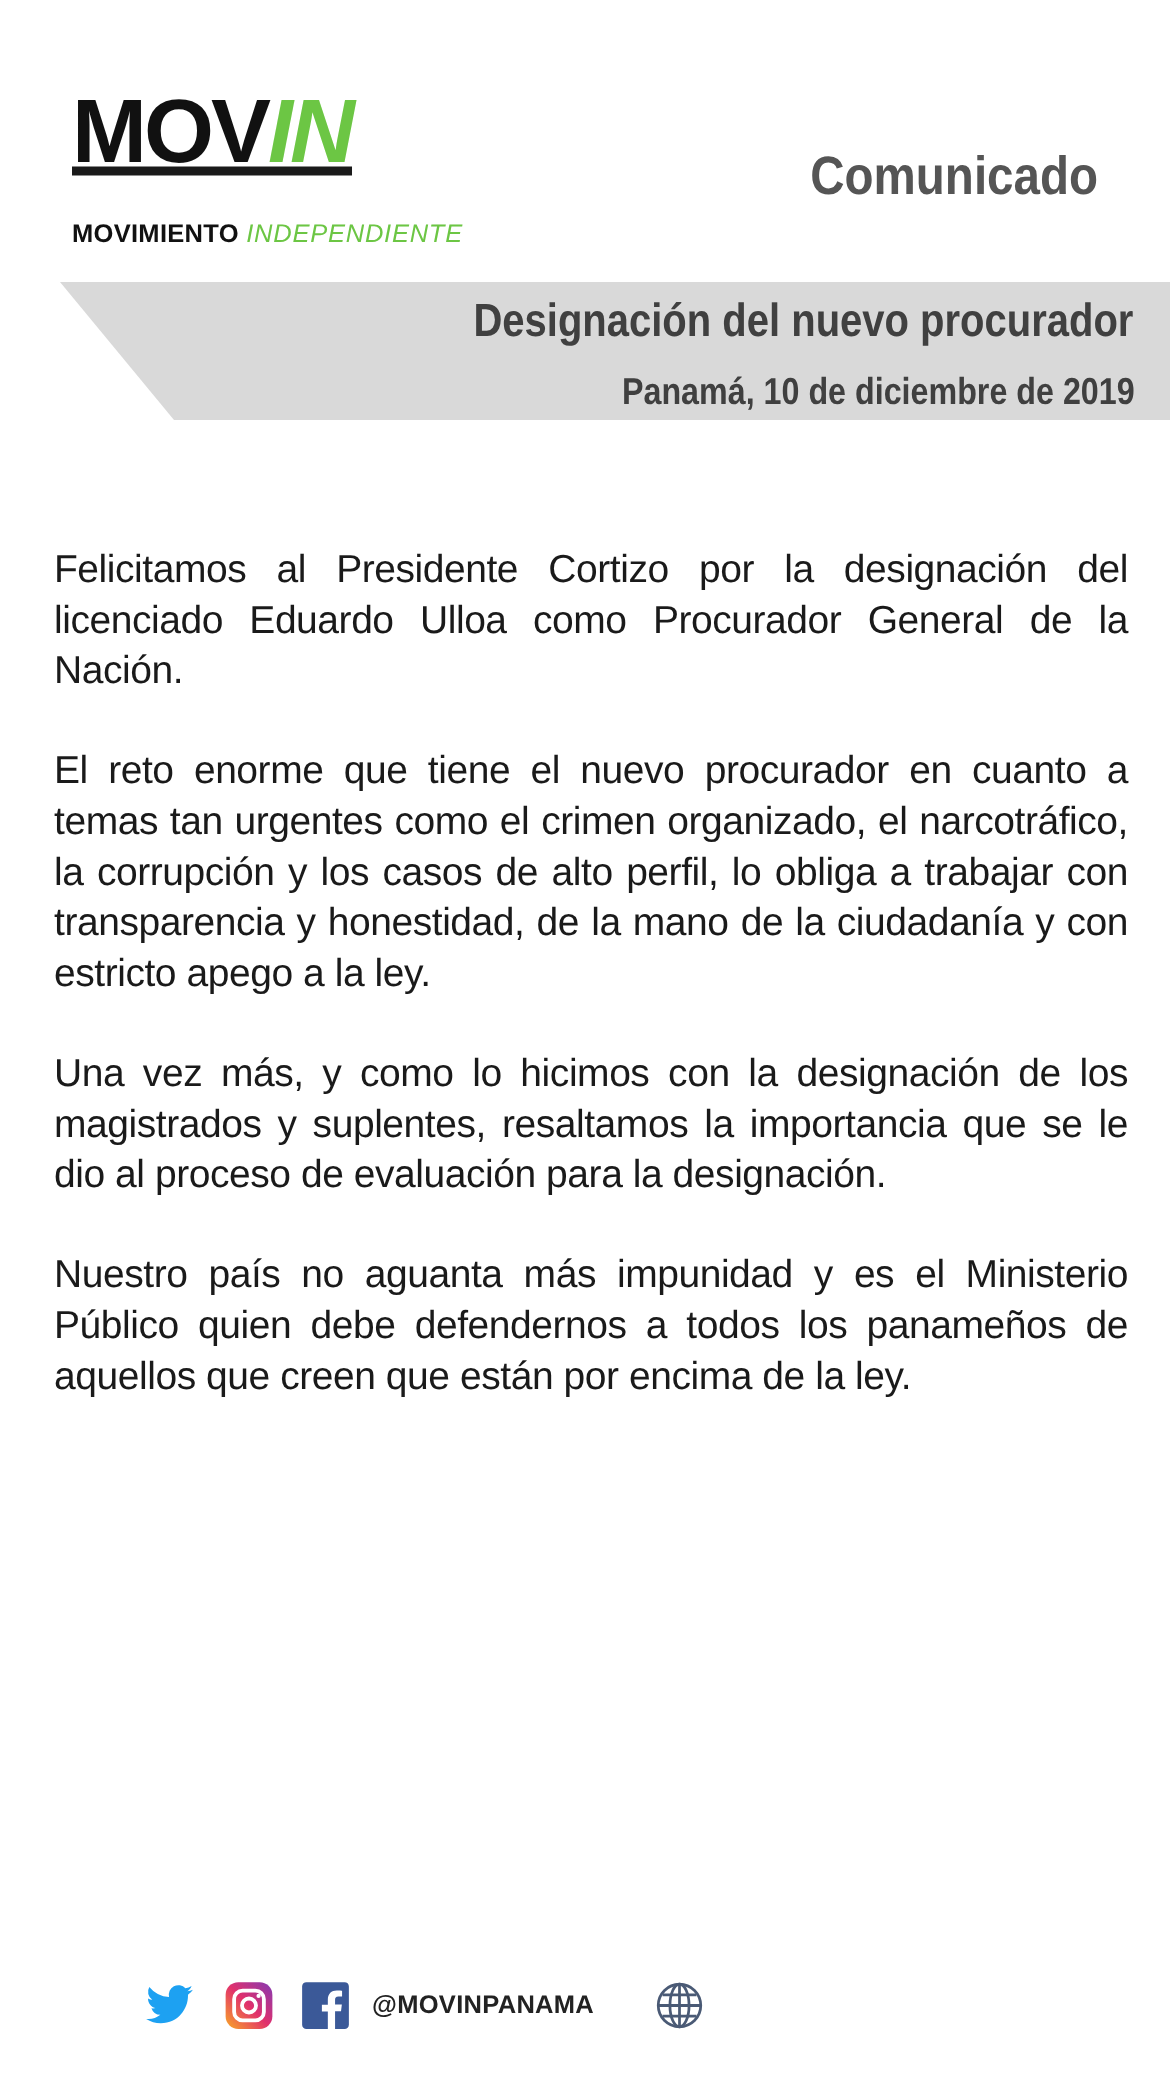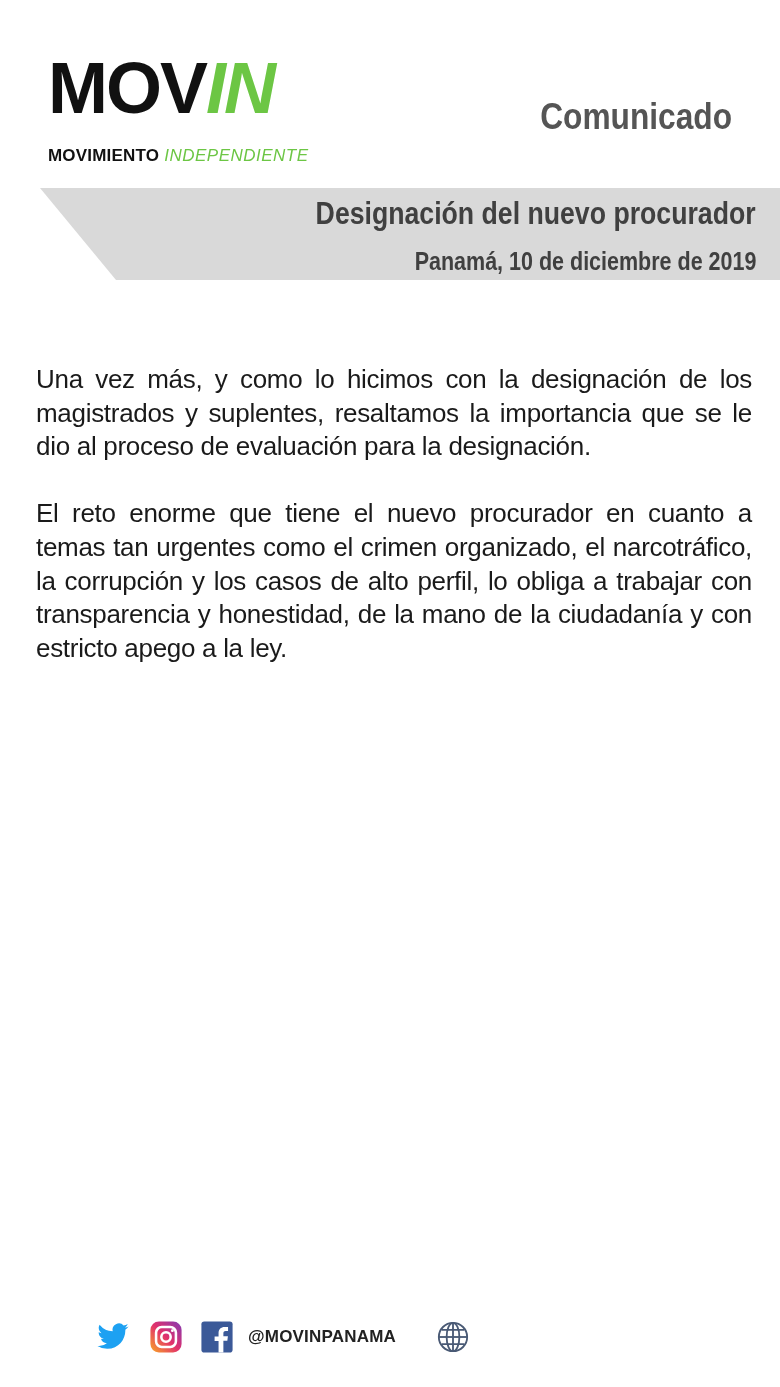--- a/index.html
+++ b/index.html
@@ -1,19 +1,19 @@
 <!DOCTYPE html>
 <html><head>
 <meta charset="utf-8">
 <style>
   html, body { margin: 0; padding: 0; background: #ffffff; }
   body { width: 780px; height: 1387px; position: relative; overflow: hidden; font-family: "Liberation Sans", sans-serif; color: #1a1a1a; }
 
   .logo { position: absolute; left: 48px; top: 52px; width: 310px; height: 92px; }
-  .logo-main { position: absolute; left: 0; top: 0; font-family: "Liberation Sans", sans-serif; font-weight: 900; font-size: 72px; line-height: 72px; letter-spacing: -2px; white-space: nowrap; }
+  .logo-main { position: absolute; left: 0; top: 0; font-family: "Liberation Sans", sans-serif; font-weight: 900; font-size: 60px; line-height: 72px; letter-spacing: -2px; white-space: nowrap; text-decoration: underline; }
   .logo-main .mov { color: #111111; }
   .logo-main .in { color: #6cc644; font-style: italic; }
   .logo-sub { position: absolute; left: 0; top: 70px; font-size: 17px; font-weight: bold; white-space: nowrap; letter-spacing: 0.2px; margin-top: 24px; }
   .logo-sub .a { color: #111111; }
   .logo-sub .b { color: #6cc644; font-style: italic; font-weight: normal; letter-spacing: 0.5px; }
 
   .comunicado { position: absolute; right: 48px; top: 96px; font-size: 36px; font-weight: bold; color: #555555; transform: scaleX(0.88); transform-origin: right center; }
 
   .banner { position: absolute; left: 40px; top: 188px; width: 740px; height: 92px; background: #d9d9d9; clip-path: polygon(0 0, 100% 0, 100% 100%, 76px 100%); }
   .banner-title { position: absolute; right: 24px; top: 196px; font-size: 31px; font-weight: bold; color: #404040; white-space: nowrap; transform: scaleX(0.86); transform-origin: right center; }
@@ -40,22 +40,24 @@
   </div>
 </div>
 
 <div class="comunicado">Comunicado</div>
 
 <div class="banner"></div>
 <div class="banner-title">Designación del nuevo procurador</div>
 <div class="banner-date">Panamá, 10 de diciembre de 2019</div>
 
 <div class="body">
+  <p class="para">Felicitamos al Presidente Cortizo por la designación del licenciado Eduardo Ulloa como Procurador General de la Nación.</p>
+  <p class="para">El reto enorme que tiene el nuevo procurador en cuanto a temas tan urgentes como el crimen organizado, el narcotráfico, la corrupción y los casos de alto perfil, lo obliga a trabajar con transparencia y honestidad, de la mano de la ciudadanía y con estricto apego a la ley.</p>
   <p class="para">Una vez más, y como lo hicimos con la designación de los magistrados y suplentes, resaltamos la importancia que se le dio al proceso de evaluación para la designación.</p>
-  <p class="para">El reto enorme que tiene el nuevo procurador en cuanto a temas tan urgentes como el crimen organizado, el narcotráfico, la corrupción y los casos de alto perfil, lo obliga a trabajar con transparencia y honestidad, de la mano de la ciudadanía y con estricto apego a la ley.</p>
+  <p class="para">Nuestro país no aguanta más impunidad y es el Ministerio Público quien debe defendernos a todos los panameños de aquellos que creen que están por encima de la ley.</p>
 </div>
 
 <div class="footer">
   <span class="ficon" style="left:96px;">
     <svg width="34" height="34" viewBox="0 0 24 24">
         <path fill="#1da1f2" d="M23 4.6c-.8.4-1.7.6-2.6.7.9-.6 1.6-1.4 2-2.5-.9.5-1.9.9-2.9 1.1A4.5 4.5 0 0 0 11.8 8 12.8 12.8 0 0 1 2.5 3.3a4.5 4.5 0 0 0 1.4 6 4.4 4.4 0 0 1-2-.6v.1c0 2.2 1.5 4 3.6 4.4a4.5 4.5 0 0 1-2 .1 4.5 4.5 0 0 0 4.2 3.1A9 9 0 0 1 1 18.3a12.8 12.8 0 0 0 6.9 2c8.3 0 12.8-6.9 12.8-12.8v-.6c.9-.6 1.6-1.4 2.3-2.3z"></path>
       </svg>
   </span>
   <span class="ficon" style="left:149px;">
     <svg width="34" height="34" viewBox="0 0 24 24">

